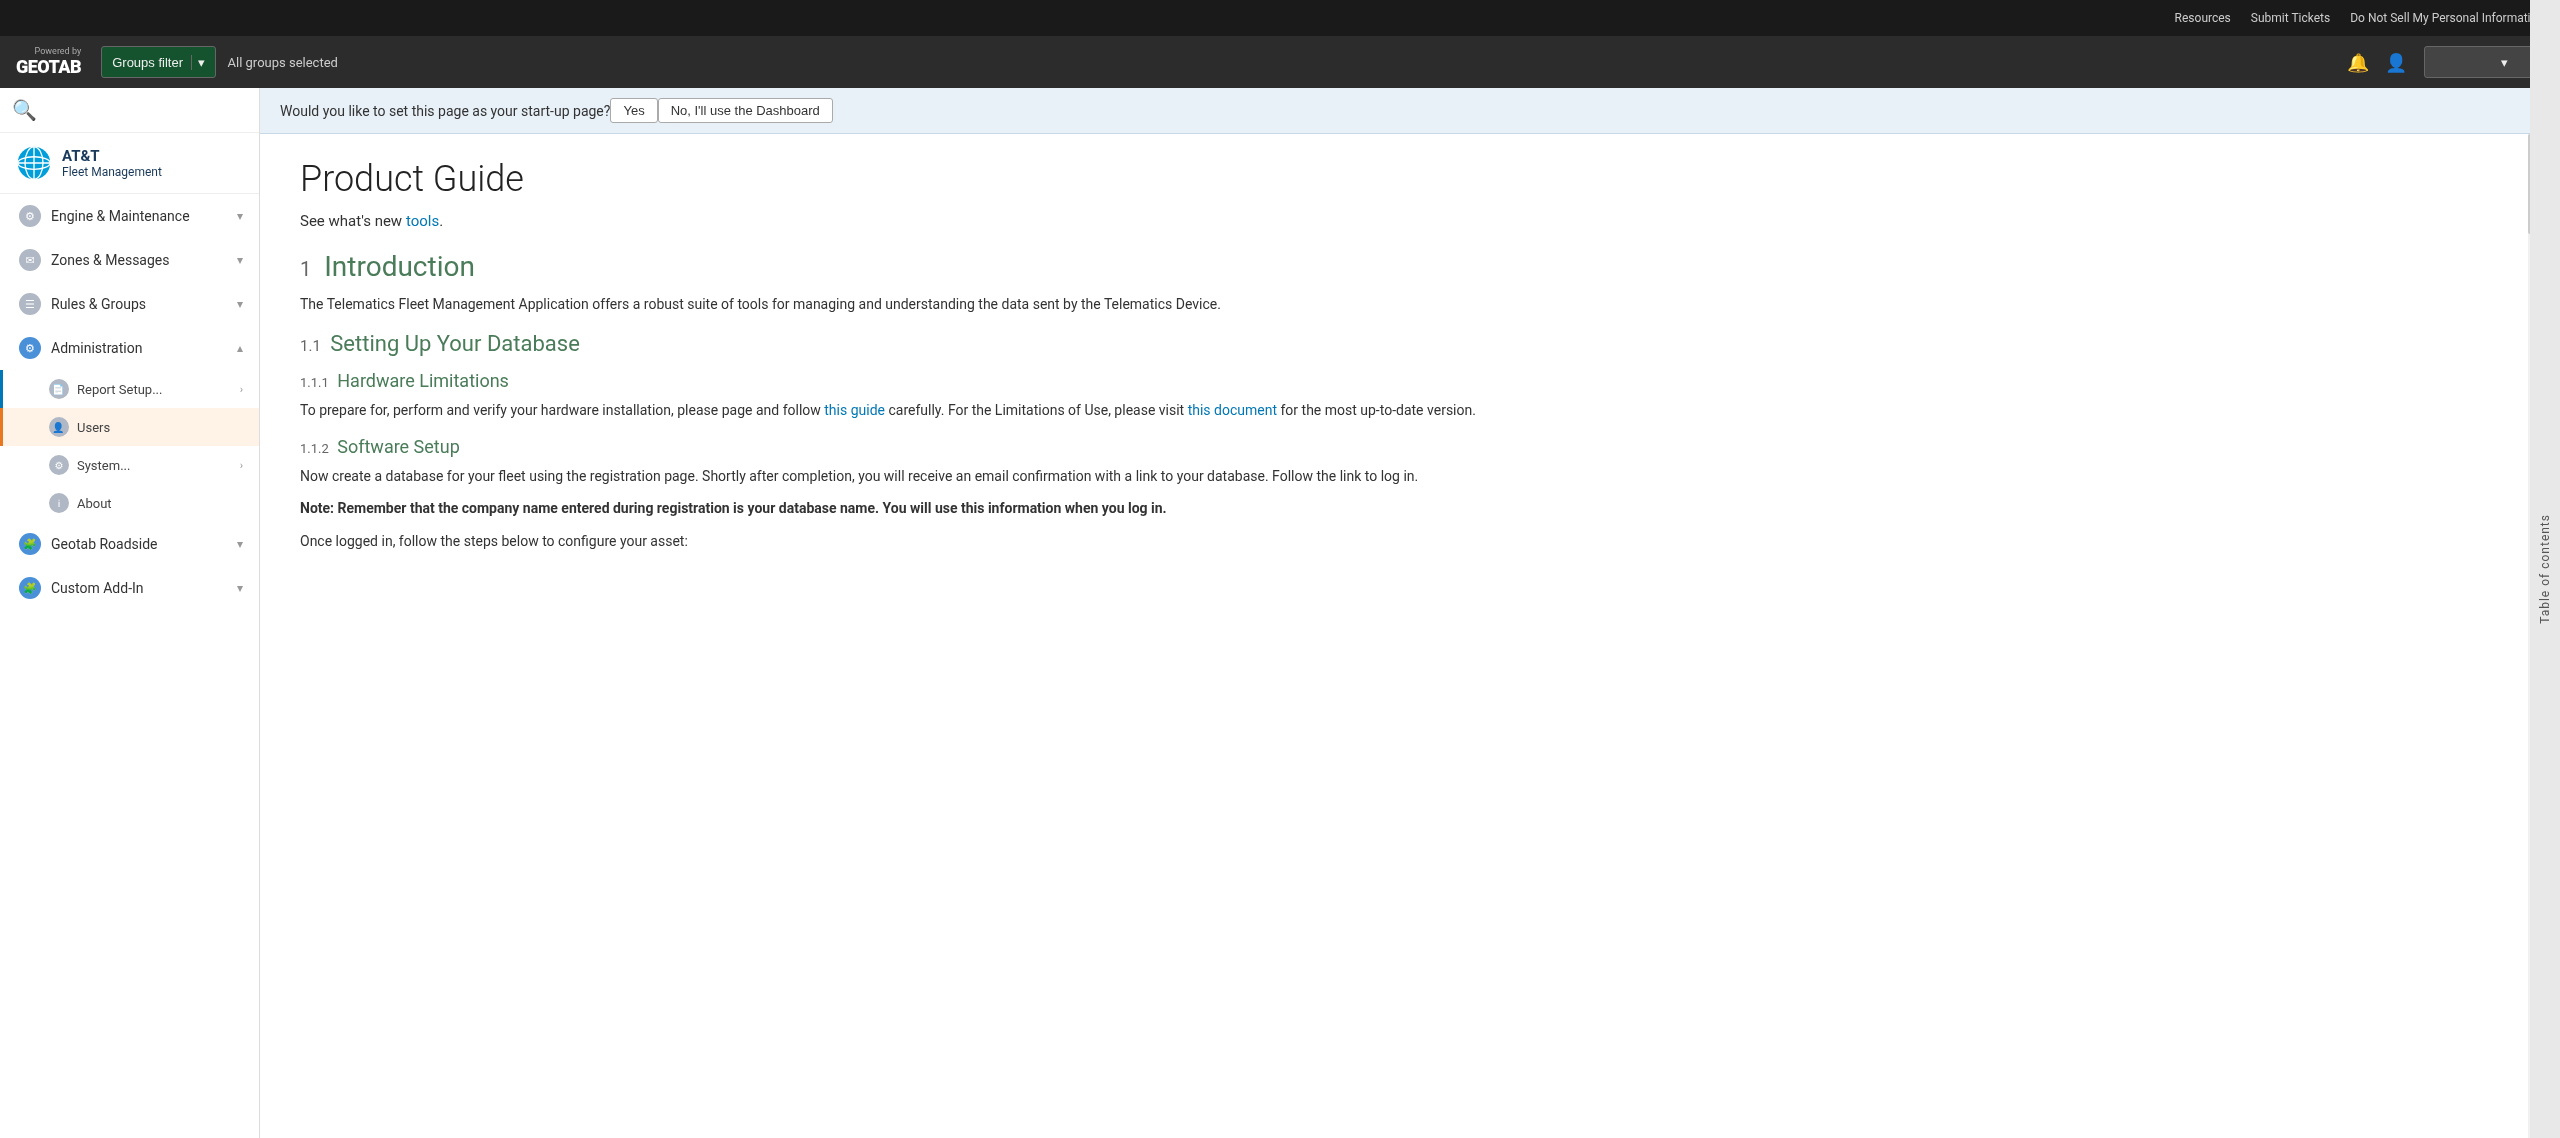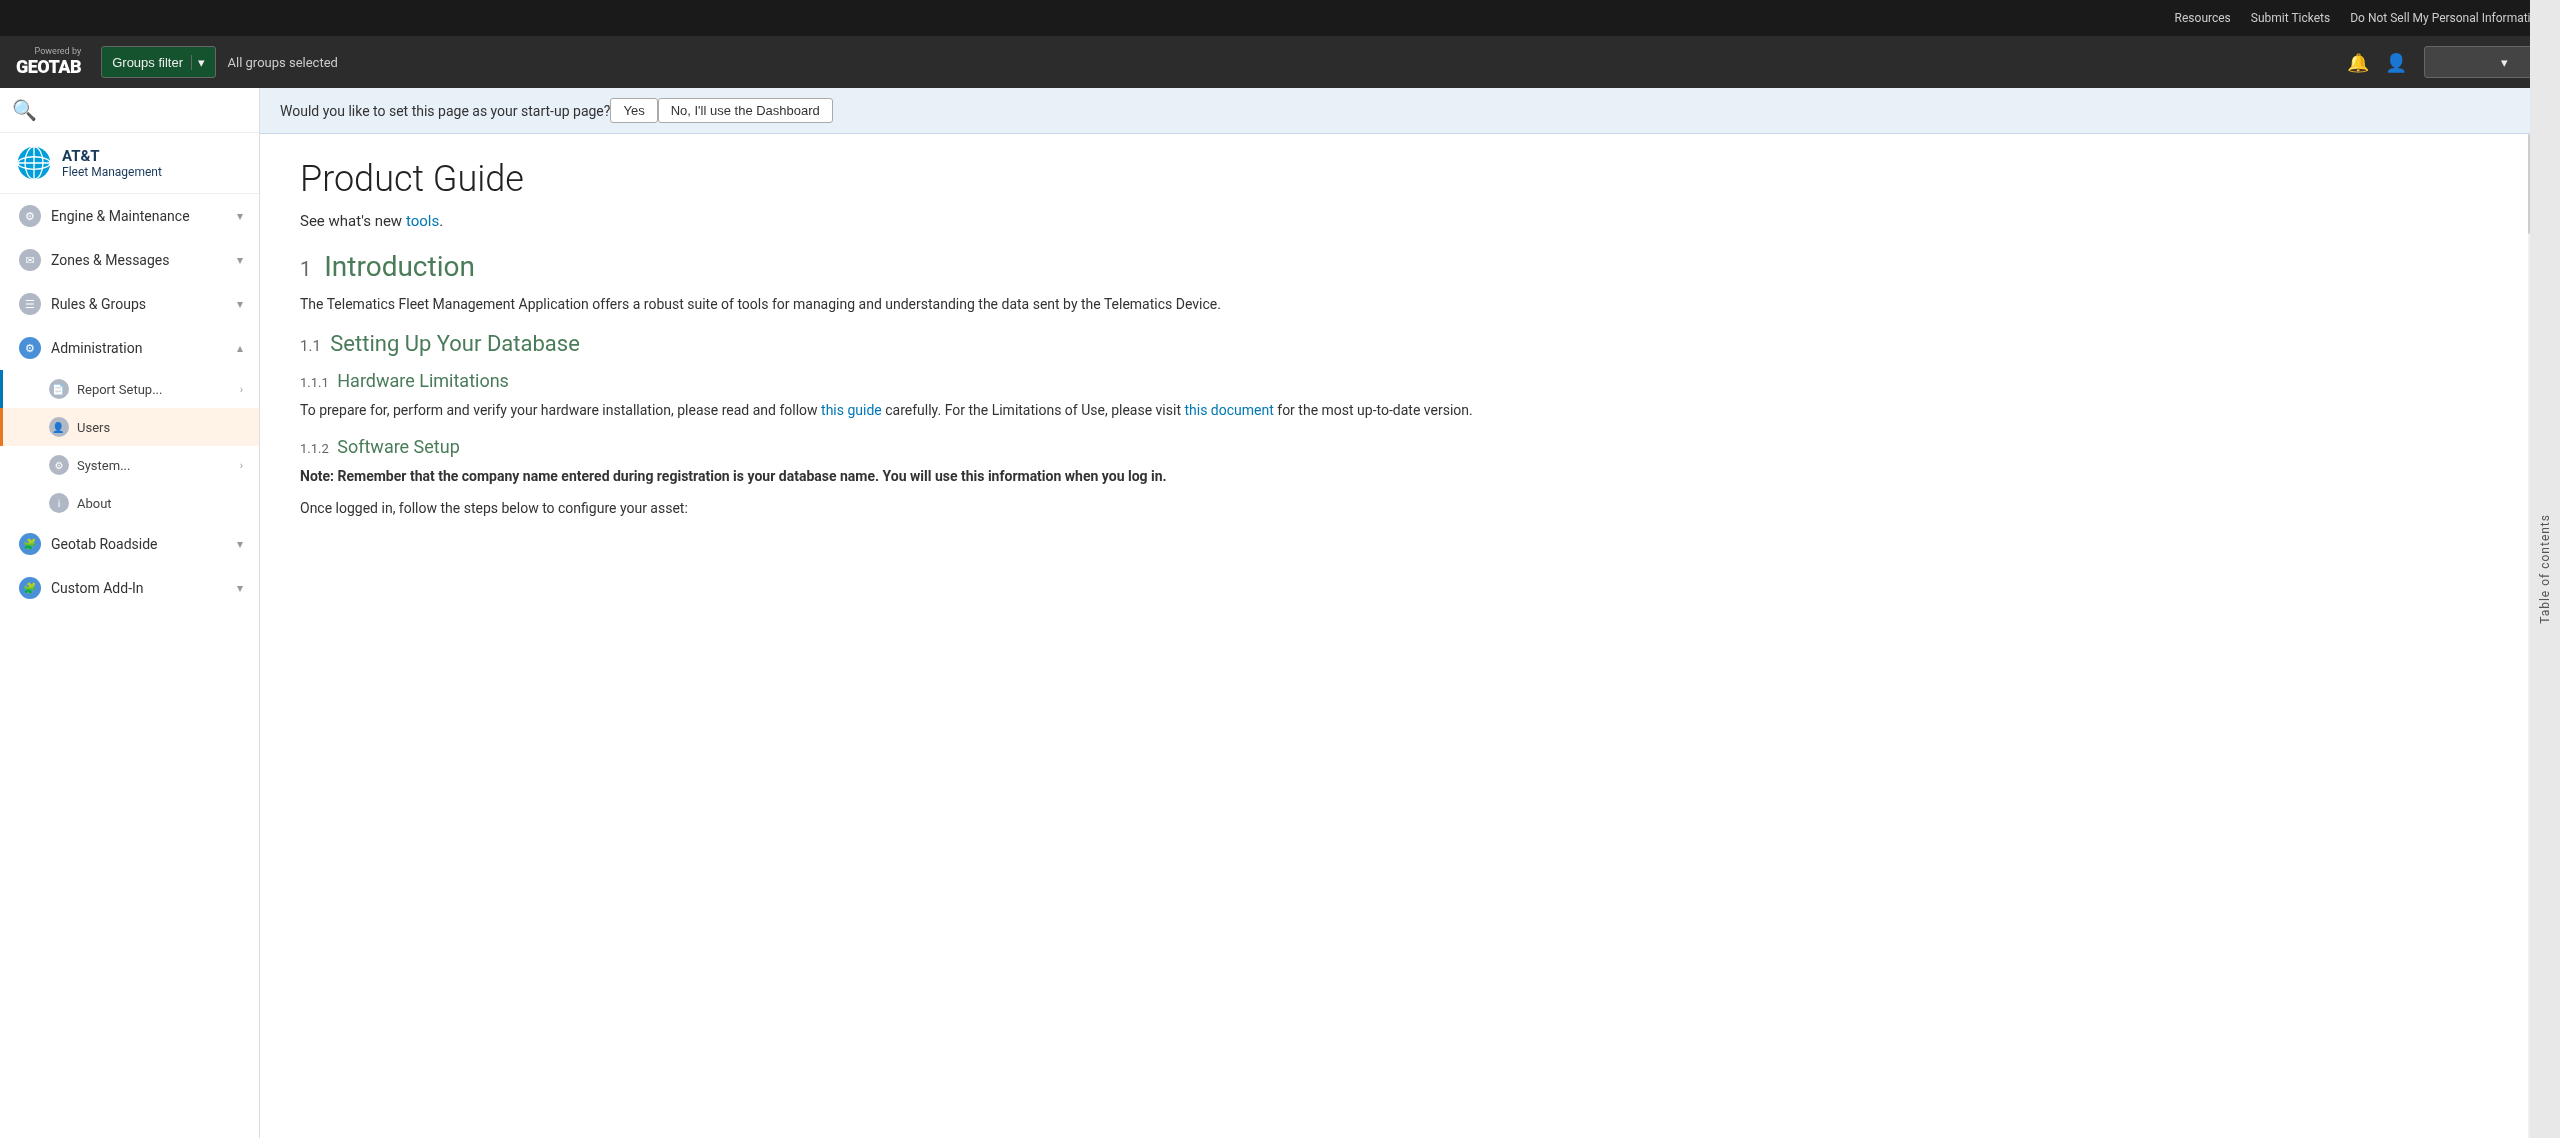--- a/index.html
+++ b/index.html
@@ -485,27 +485,28 @@
         <h3 class="section-h2">
           <span class="num">1.1</span>
           <span>Setting Up Your Database</span>
         </h3>
 
         <h4 class="section-h3">
           <span class="num">1.1.1</span>
           <span>Hardware Limitations</span>
         </h4>
         <p class="body-text">
-          <span>To prepare for, perform and verify your hardware installation, please read and follow </span><a>this guide</a><span> carefully. For the Limitations of Use, please visit </span><a>this document</a><span> for the most up-to-date version.</span>
+          <span>To prepare for, perform and verify your hardware installation, please page and follow </span><a>this guide</a><span> carefully. For the Limitations of Use, please visit </span><a>this document</a><span> for the most up-to-date version.</span>
         </p>
 
         <h4 class="section-h3">
           <span class="num">1.1.2</span>
           <span>Software Setup</span>
         </h4>
+        <p class="body-text">Now create a database for your fleet using the registration page. Shortly after completion, you will receive an email confirmation with a link to your database. Follow the link to log in.</p>
         <p class="body-text">
           <strong>Note: Remember that the company name entered during registration is your database name. You will use this information when you log in.</strong>
         </p>
         <p class="body-text">Once logged in, follow the steps below to configure your asset:</p>
 
       </div>
 
       <div class="right-scrollbar">
         <div class="right-scroll-thumb"></div>
       </div>

